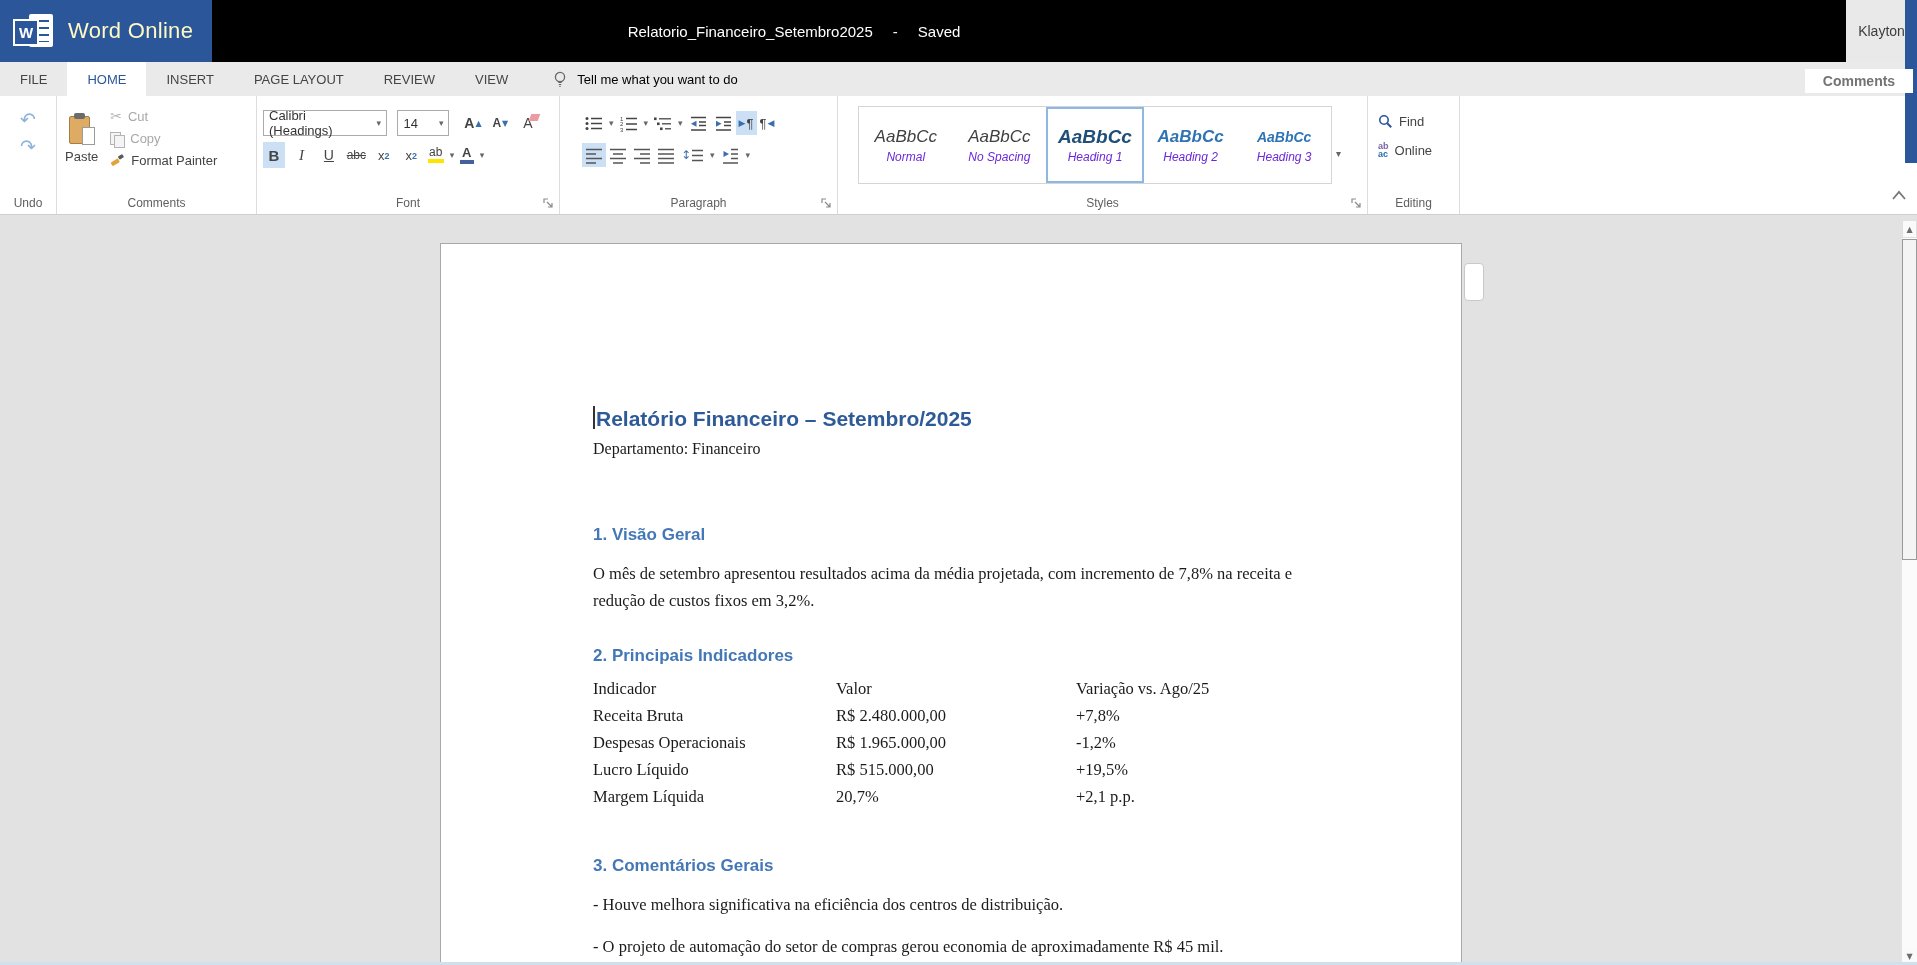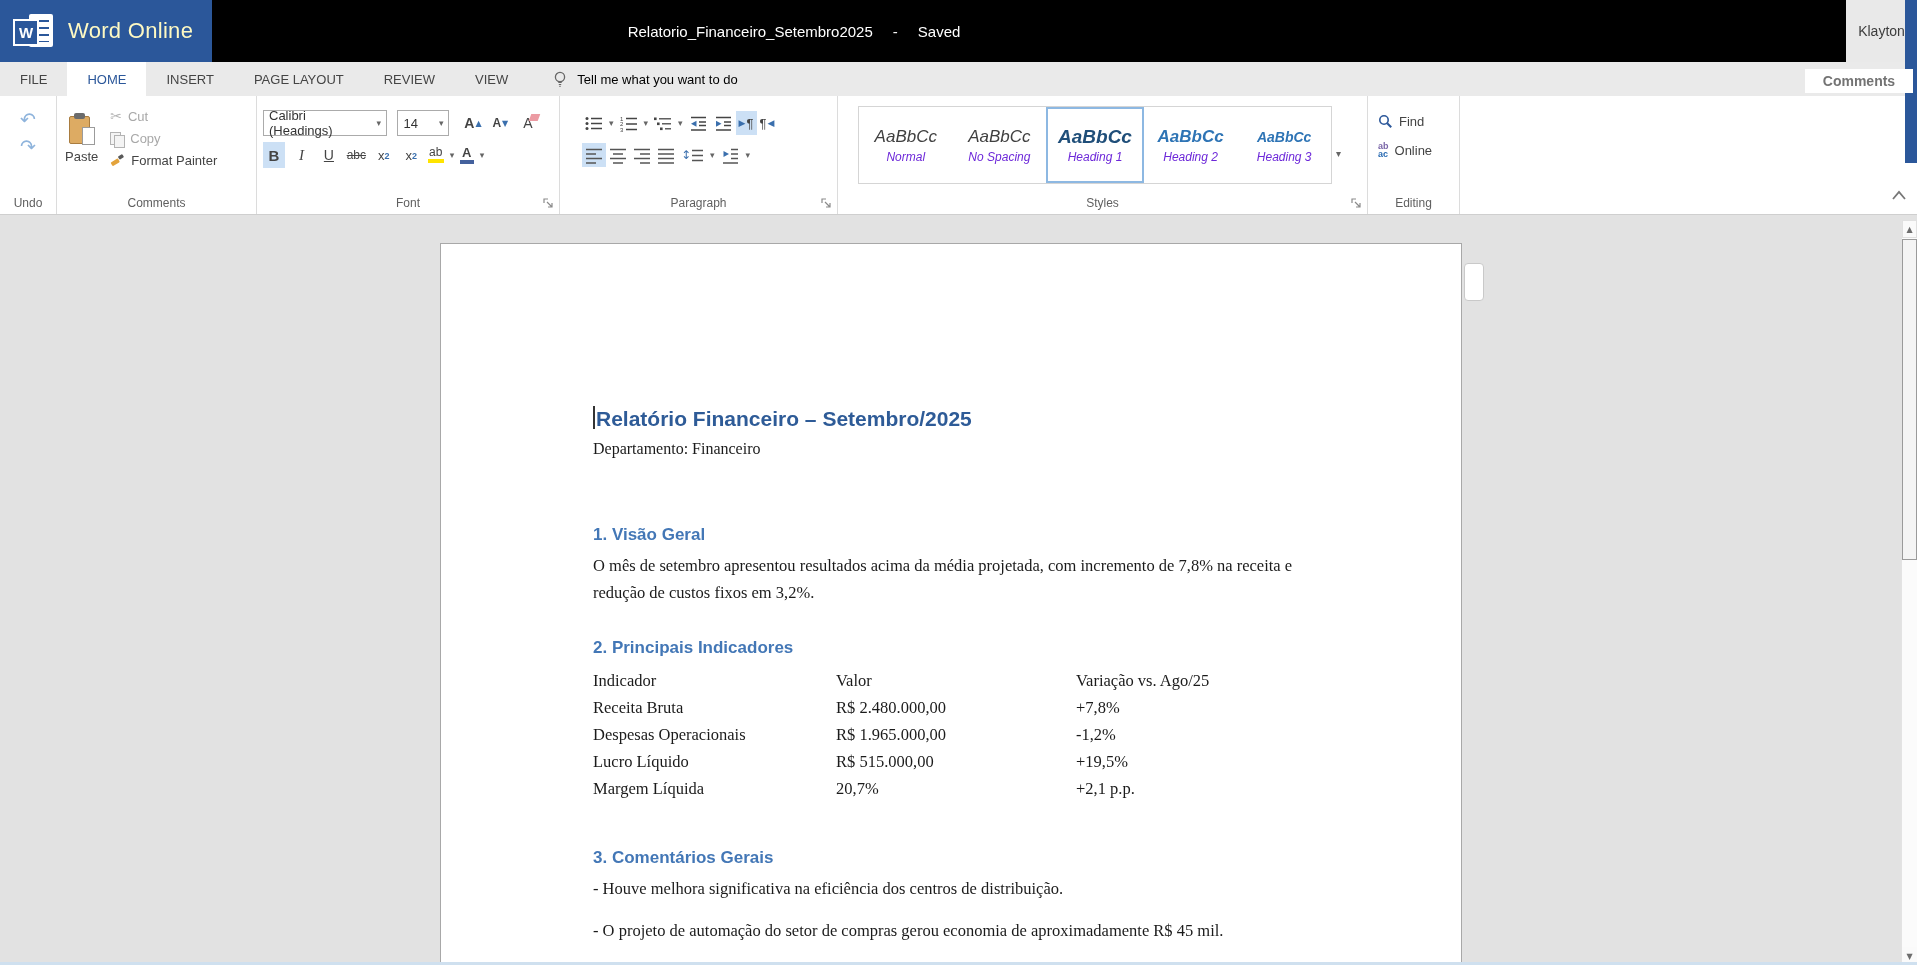--- a/index.html
+++ b/index.html
@@ -115,21 +115,21 @@
   
   .canvas{position:absolute;top:215px;left:0;width:1917px;height:750px;background:#e2e2e2;}
   .pagewrap{position:absolute;left:440px;top:28px;width:1022px;height:722px;background:#fff;
     border:1px solid #a8a8a8;border-bottom:none;box-sizing:border-box;overflow:hidden;}
   .pagecontent{padding:162px 152px 0 152px;}
   .doc-title{margin:0;font-size:21px;line-height:26px;font-weight:bold;color:#2E5B97;font-family:"Liberation Sans",sans-serif;}
   .cursor-caret{display:inline-block;width:2px;height:23px;background:#333;vertical-align:-3px;margin-right:1px;}
   .doc-meta{margin:6px 0 0;font-size:16px;line-height:22px;color:#1b1b1b;font-family:"Liberation Serif",serif;}
   .sec-h{margin:0;font-size:17px;line-height:22px;font-weight:bold;color:#4377B6;font-family:"Liberation Sans",sans-serif;}
   .s1h{margin-top:64px;} .s2h{margin-top:31px;} .s3h{margin-top:45px;}
-  .body-p{margin:6px 0 0;font-size:16.5px;line-height:27px;color:#1b1b1b;font-family:"Liberation Serif",serif;}
+  .body-p{margin:14px 0 0;font-size:16.5px;line-height:27px;color:#1b1b1b;font-family:"Liberation Serif",serif;}
   .c2{margin-top:15px;}
   .ind-table{margin:8px 0 0;font-size:16.5px;color:#1b1b1b;font-family:"Liberation Serif",serif;}
   .ind-row{display:grid;grid-template-columns:243px 240px 1fr;line-height:27px;}
 
   .comment-flag{position:absolute;left:1464px;top:48px;width:20px;height:38px;background:#fff;
     border:1px solid #c9c9c9;border-radius:4px;box-sizing:border-box;}
 
   
   .vscroll{position:absolute;right:0;top:5px;bottom:0;width:16px;background:#fbfbfb;border-left:1px solid #e3e3e3;box-sizing:border-box;}
   .sc-btn{position:absolute;left:0;width:15px;height:18px;display:flex;align-items:center;justify-content:center;

